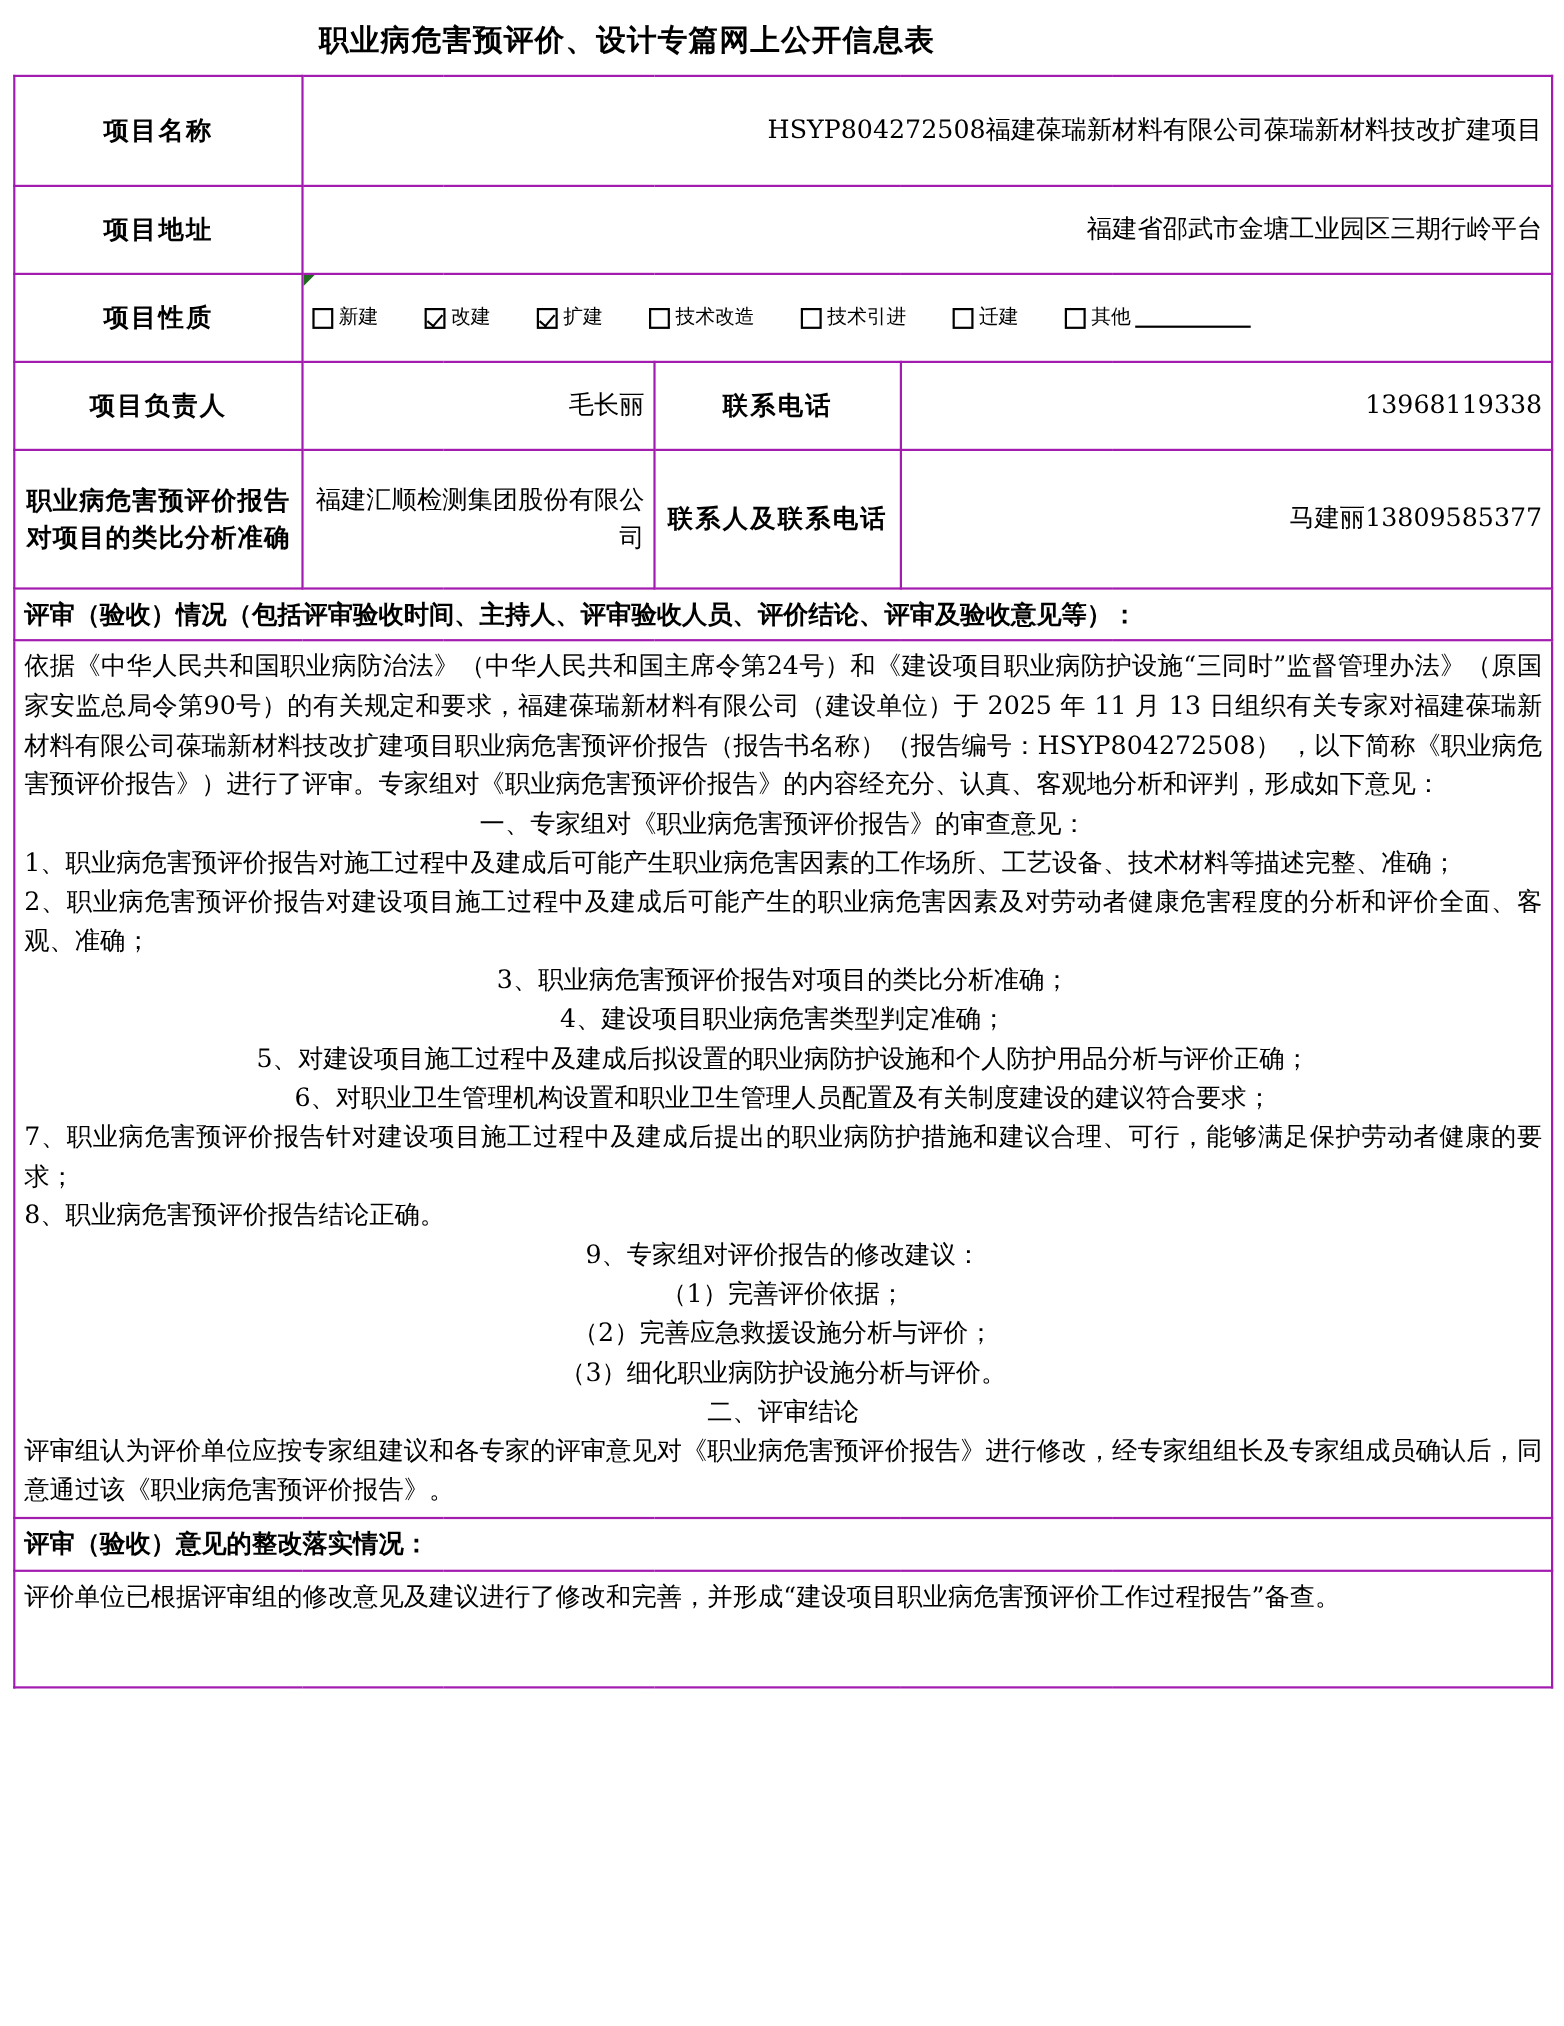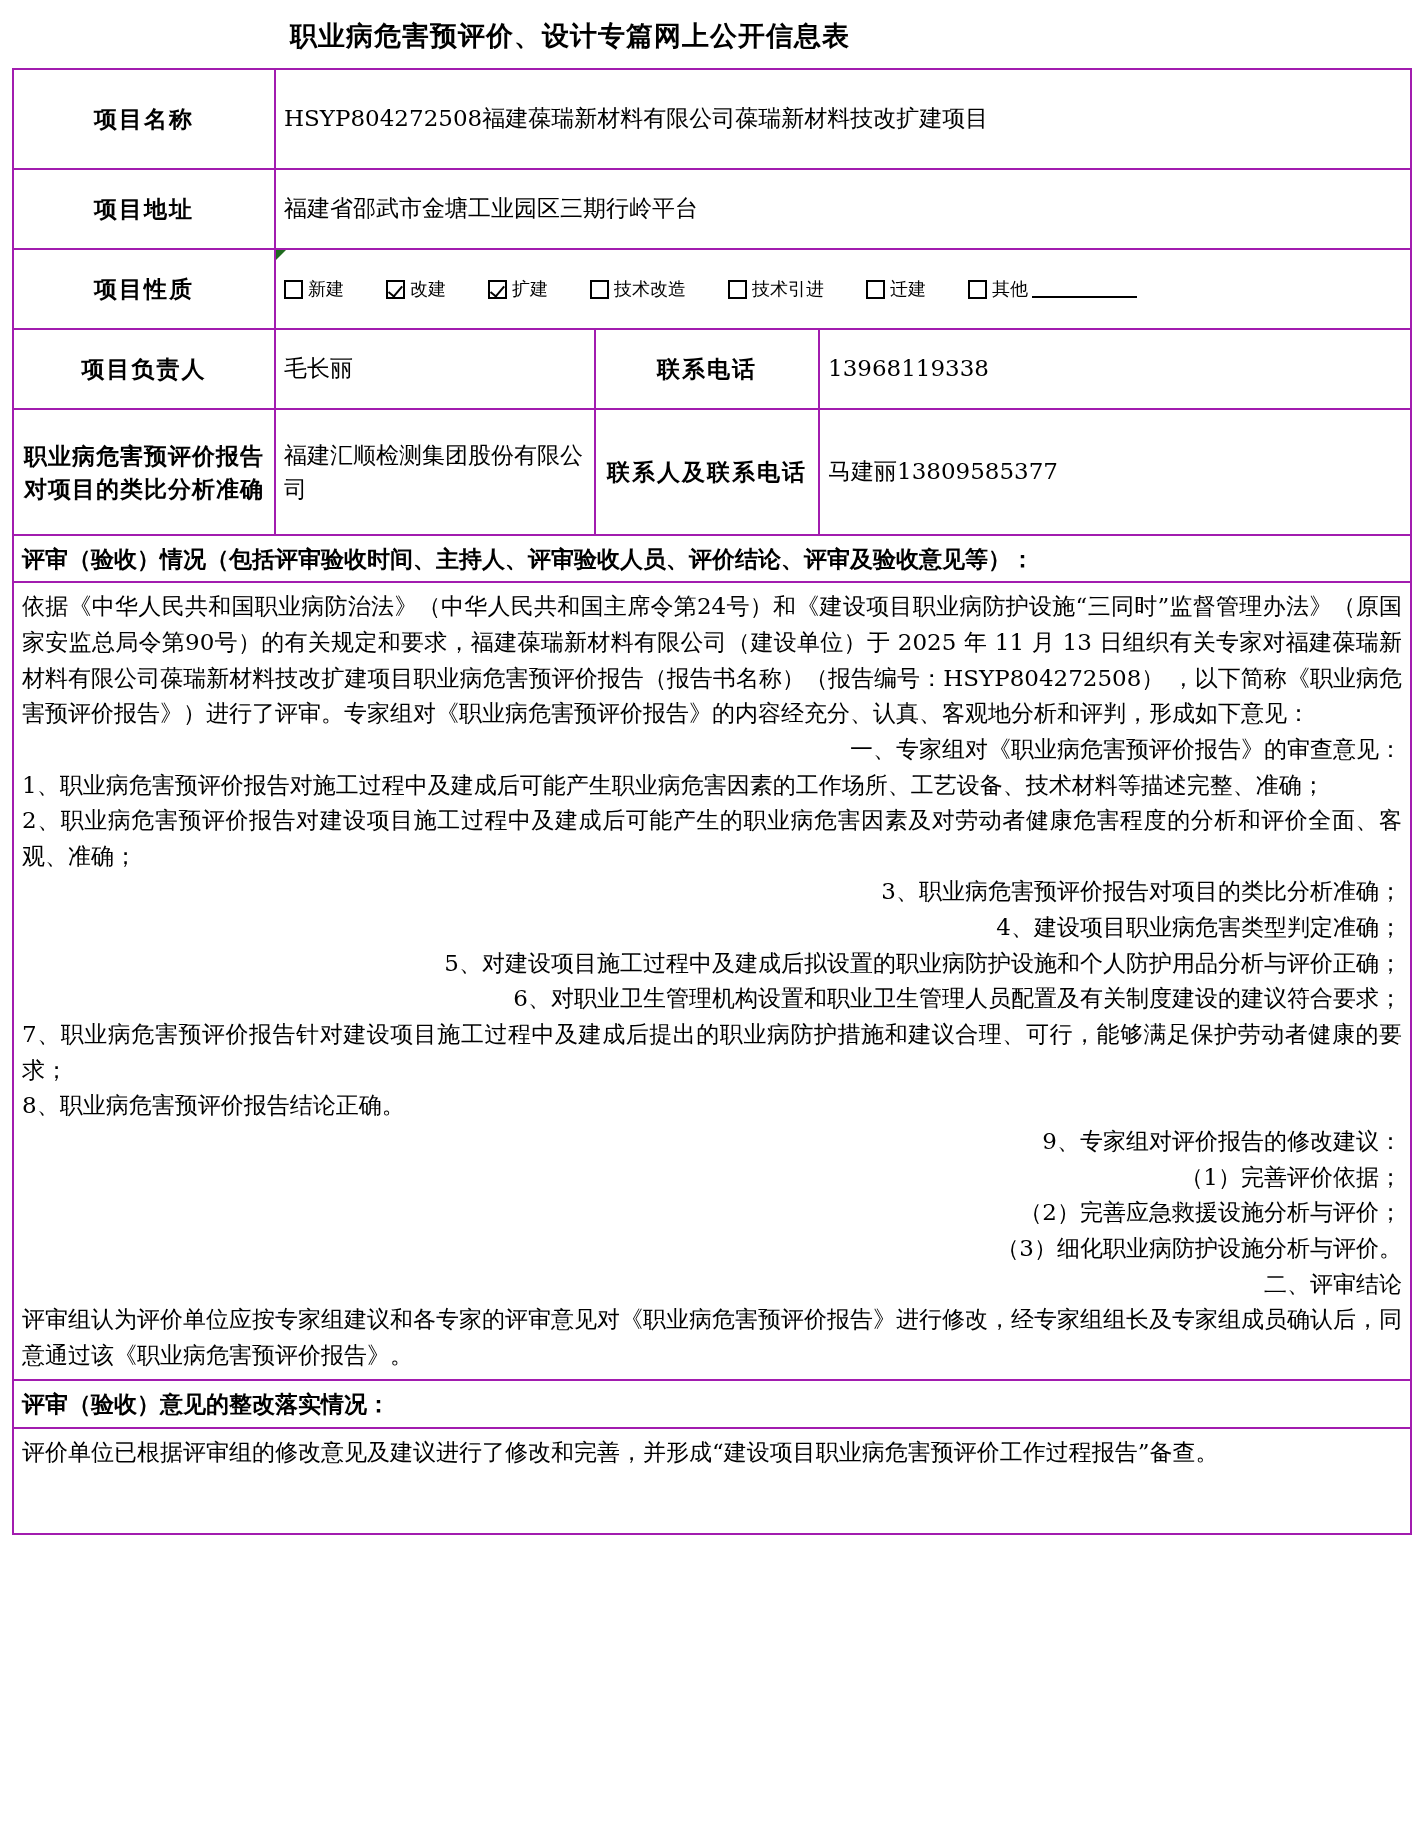--- a/index.html
+++ b/index.html
@@ -45,21 +45,21 @@
     letter-spacing: 2px;
     white-space: nowrap;
   }
   td.label-wrap {
     text-align: center;
     font-weight: bold;
     letter-spacing: 1px;
     line-height: 1.5;
   }
   td.value-center {
-    text-align: left;
+    text-align: right;
   }
   td.value-left {
     text-align: left;
   }
   .row-tall { height: 86px; }
   .row-med  { height: 66px; }
 
   
   .nature-line {
     display: flex;
@@ -151,21 +151,21 @@
   }
   .p-just {
     text-align: justify;
     text-align-last: left;
     margin: 0;
     line-height: 1.55;
   }
   .p-plain {
     margin: 0;
     line-height: 1.55;
-    text-align: right;
+    text-align: center;
   }
 </style>
 </head>
 <body>
 
 <div id="page">
 
   <div class="doc-title">职业病危害预评价、设计专篇网上公开信息表</div>
 
   <table class="main">

